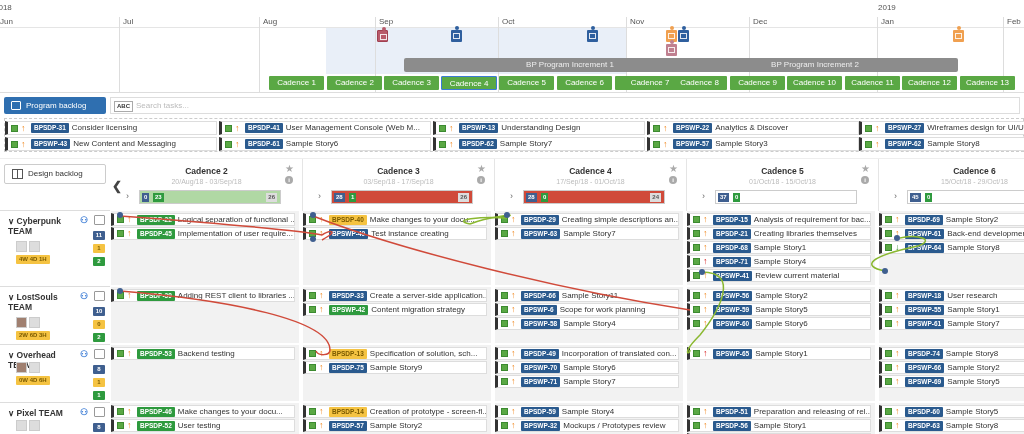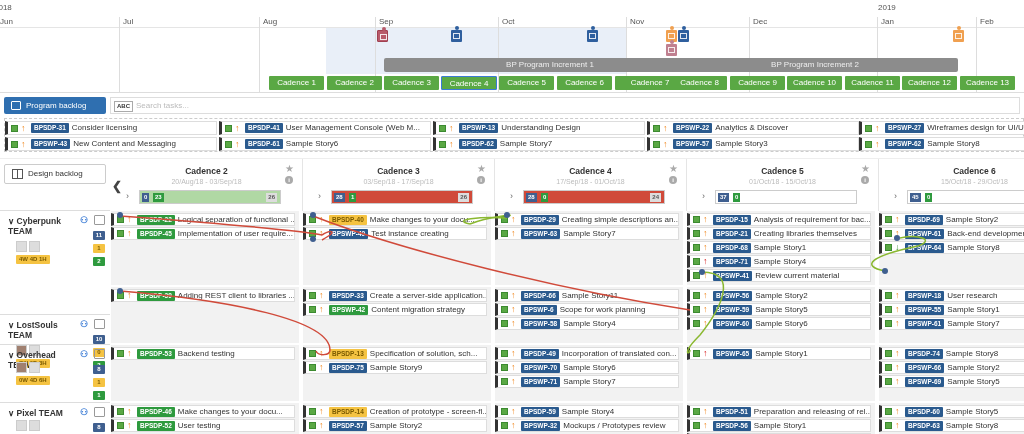--- a/index.html
+++ b/index.html
@@ -76,21 +76,21 @@
     </div>
   <div id="tlMonths">
       <div class="month" style="left: -4px;">Jun</div>
       <div class="month" style="left: 119px;">Jul</div>
       <div class="month" style="left: 247px; margin-left: 12px;">Aug</div>
       <div class="month" style="left: 375px;">Sep</div>
       <div class="month" style="left: 498px;">Oct</div>
       <div class="month" style="left: 626px;">Nov</div>
       <div class="month" style="left: 749px;">Dec</div>
       <div class="month" style="left: 877px;">Jan</div>
-      <div class="month" style="left: 976px;">Feb</div>
+      <div class="month" style="left: 1003px;">Feb</div>
     </div>
   <div id="tlMarkers">
       <div class="marker red" style="left: 377px; top: 30px;">
         <span></span>
       </div>
       <div class="marker blue" style="left: 451px; top: 30px;">
         <span></span>
       </div>
       <div class="marker blue" style="left: 587px; top: 30px;">
         <span></span>
@@ -102,21 +102,21 @@
         <span></span>
       </div>
       <div class="marker pink" style="left: 666px; top: 44px;">
         <span></span>
       </div>
       <div class="marker orange" style="left: 953px; top: 30px;">
         <span></span>
       </div>
     </div>
   <div id="tlPI">
-      <div class="pi-bar" style="left: 384px; width: 332px;">BP Program Increment 1</div>
+      <div class="pi-bar" style="left: 404px; width: 332px;">BP Program Increment 1</div>
       <div class="pi-bar" style="left: 672px; width: 286px;">BP Program Increment 2</div>
     </div>
   <div id="tlCad">
       <div class="cad-bar" style="left: 269px; width: 55px;">Cadence 1</div>
       <div class="cad-bar" style="left: 327px; width: 55px;">Cadence 2</div>
       <div class="cad-bar" style="left: 384px; width: 55px;">Cadence 3</div>
       <div class="cad-bar sel" style="left: 441px; width: 56px;">Cadence 4</div>
       <div class="cad-bar" style="left: 499px; width: 55px;">Cadence 5</div>
       <div class="cad-bar" style="left: 557px; width: 55px;">Cadence 6</div>
       <div class="cad-bar" style="left: 615px; width: 70px;">Cadence 7</div>
@@ -226,21 +226,21 @@
       <div class="print"></div>
       <div class="avatars" style="top: 30px;">
         <div class="av "></div>
         <div class="av "></div>
       </div>
       <div class="effort" style="top: 44px;">4W 4D 1H</div>
       <div class="cnt b" style="top: 20px;">11</div>
       <div class="cnt y" style="top: 33px;">1</div>
       <div class="cnt g" style="top: 46px;">2</div>
     </div>
-    <div class="team" style="top: 76px; height: 58px; margin-top: 28px;">
+    <div class="team" style="top: 76px; height: 58px;">
       <div class="tname">∨ LostSouls TEAM</div>
       <div class="people">⚇</div>
       <div class="print"></div>
       <div class="avatars" style="top: 30px;">
         <div class="av photo"></div>
         <div class="av "></div>
       </div>
       <div class="effort" style="top: 44px;">2W 6D 3H</div>
       <div class="cnt b" style="top: 20px;">10</div>
       <div class="cnt y" style="top: 33px;">0</div>

